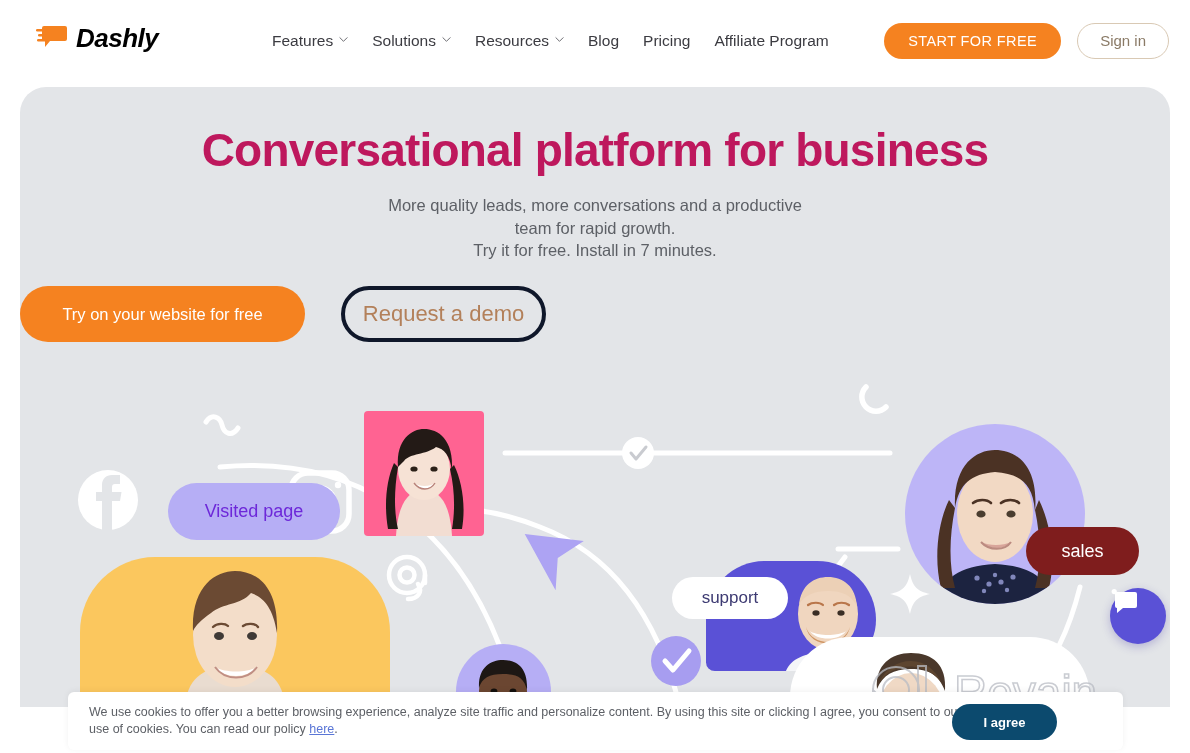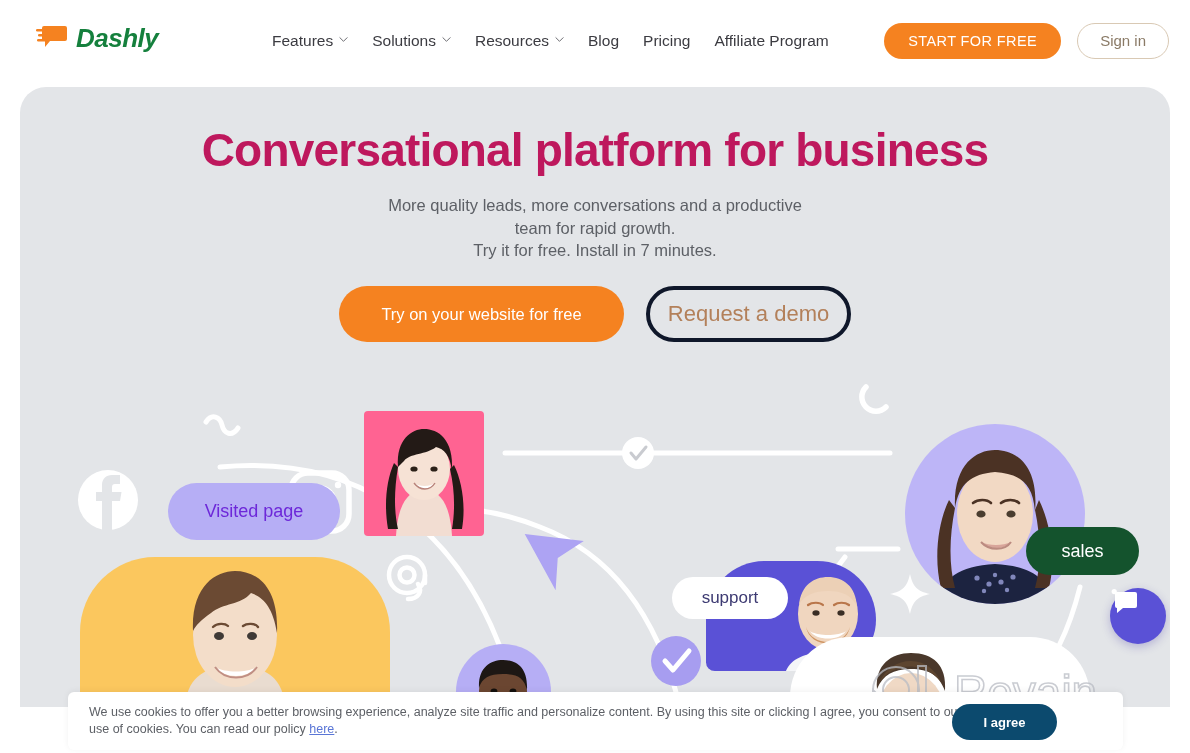--- a/index.html
+++ b/index.html
@@ -17,21 +17,21 @@
     background: #ffffff;
     display: flex; align-items: center;
   }
   .logo-wrap {
     position: absolute; left: 36px; top: 24px;
     display: flex; align-items: center; gap: 9px;
   }
   .logo-mark { width: 31px; height: 28px; display: block; }
   .logo-text {
     font-size: 26px; font-weight: bold; font-style: italic;
-    color: #15803d; letter-spacing: -0.5px; line-height: 1;
+    color: #000000; letter-spacing: -0.5px; line-height: 1;
   }
 
   .nav-links {
     position: absolute; left: 272px; top: 30px;
     display: flex; align-items: center; gap: 0;
   }
   .nav-link {
     font-size: 15.5px; color: #3b3b41; padding: 0 12px;
     display: flex; align-items: center; gap: 6px;
     cursor: pointer; white-space: nowrap; line-height: 22px;
@@ -72,21 +72,21 @@
     font-size: 46px; font-weight: bold; color: #be185d;
     letter-spacing: -0.8px;
   }
   .hero-sub {
     position: absolute; top: 107px; left: 0; width: 100%;
     text-align: center;
     font-size: 16.5px; color: #5d6066; line-height: 22.5px;
   }
   .hero-btns {
     position: absolute; top: 199px; left: 0; width: 100%;
-    display: flex; justify-content: center; gap: 22px;
+    display: flex; gap: 36px;
   }
   .btn-try {
     background: #F58220; color: #ffffff;
     font-size: 16.5px; border: none; border-radius: 28px;
     width: 285px; height: 56px; cursor: pointer;
   }
   .btn-demo {
     background: transparent; color: #b3805a;
     font-size: 22px; border: 4px solid #0f172a; border-radius: 28px;
     width: 205px; height: 56px; cursor: pointer;
@@ -103,21 +103,21 @@
   .pill-visited {
     left: 148px; top: 388px; width: 172px; height: 57px;
     background: #B6AEF5; color: #6d28d9; font-size: 18px; margin-top: 8px;
   }
   .pill-support {
     left: 652px; top: 490px; width: 116px; height: 42px;
     background: #ffffff; color: #3d3a72; font-size: 17px;
   }
   .pill-sales {
     left: 1006px; top: 440px; width: 113px; height: 48px;
-    background: #14532d; color: #ffffff; font-size: 18px;
+    background: #7f1d1d; color: #ffffff; font-size: 18px;
   }
 
   .chat-widget {
     position: absolute; left: 1090px; top: 501px;
     width: 56px; height: 56px; border-radius: 50%;
     background: #5A51D6;
     display: flex; align-items: center; justify-content: center;
     cursor: pointer;
     box-shadow: 0 3px 10px rgba(60,50,160,.28);
   }

